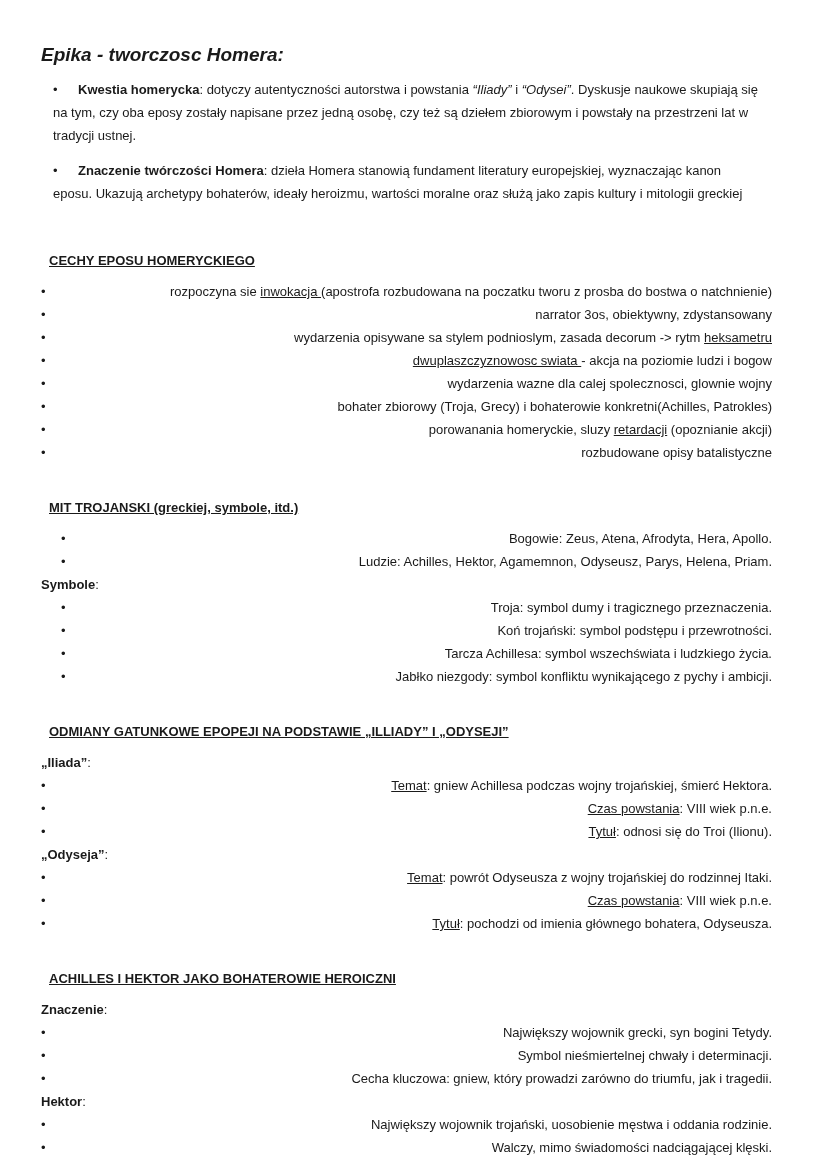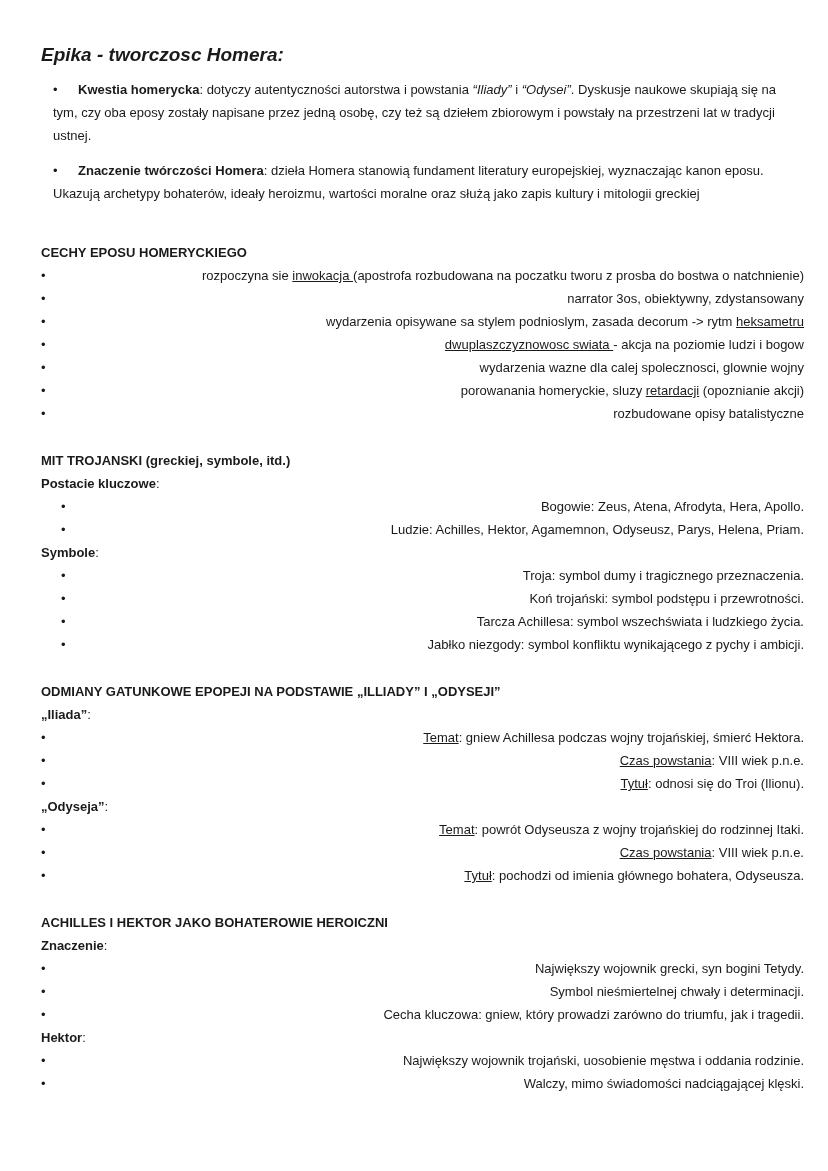--- a/index.html
+++ b/index.html
@@ -1,31 +1,31 @@
 <!DOCTYPE html>
 <html><head>
   <meta charset="utf-8">
   <style>
     html, body { margin: 0; padding: 0; background: #ffffff; }
     body {
       width: 828px; height: 1171px; overflow: hidden;
       font-family: "Liberation Sans", sans-serif;
       color: #1a1a1a; font-size: 13px;
     }
-    .page { position: relative; padding: 44px 24px 0 41px; }
+    .page { position: relative; padding: 44px 56px 0 41px; }
     .title {
       font-size: 19px; font-weight: bold; font-style: italic;
       margin: 0; line-height: 22px; height: 22px;
     }
     .para { line-height: 23px; margin: 12px; }
     .para .bul { display: inline-block; width: 25px; }
     b { font-weight: bold; }
     .gap { height: 24px; }
     .sec-head {
-      font-weight: bold; line-height: 23px; margin: 0;
+      font-weight: bold; text-decoration: underline; line-height: 23px; margin: 8px;
     }
     .sub-head { font-weight: bold; line-height: 23px; margin: 0; }
     .sub-head .colon { font-weight: normal; }
     ul { list-style: none; margin: 0; padding: 0; text-align: right; }
     li { line-height: 23px; position: relative; padding-left: 24px; }
     li::before { content: "•"; position: absolute; left: 0; }
     ul.indent li { padding-left: 44px; }
     ul.indent li::before { left: 20px; }
     .u { text-decoration: underline; }
   </style>
@@ -44,28 +44,28 @@
 
   <div class="gap"></div>
 
   <p class="sec-head">CECHY EPOSU HOMERYCKIEGO</p>
   <ul>
     <li><span>rozpoczyna sie </span><span class="u">inwokacja </span><span>(apostrofa rozbudowana na poczatku tworu z prosba do bostwa o natchnienie)</span></li>
     <li><span>narrator 3os, obiektywny, zdystansowany</span></li>
     <li><span>wydarzenia opisywane sa stylem podnioslym, zasada decorum -&gt; rytm </span><span class="u">heksametru</span></li>
     <li><span class="u">dwuplaszczyznowosc swiata </span><span>- akcja na poziomie ludzi i bogow</span></li>
     <li><span>wydarzenia wazne dla calej spolecznosci, glownie wojny</span></li>
+    <li><span>bohater zbiorowy (Troja, Grecy) i bohaterowie konkretni(Achilles, Patrokles)</span></li>
     <li><span>porowanania homeryckie, sluzy </span><span class="u">retardacji</span><span> (opoznianie akcji)</span></li>
     <li><span>rozbudowane opisy batalistyczne</span></li>
   </ul>
 
   <div class="gap"></div>
 
   <p class="sec-head">MIT TROJANSKI (greckiej, symbole, itd.)</p>
-  <p class="sub-head"><span>Postacie kluczowe</span><span class="colon">:</span></p>
   <ul class="indent">
     <li>Bogowie: Zeus, Atena, Afrodyta, Hera, Apollo.</li>
     <li>Ludzie: Achilles, Hektor, Agamemnon, Odyseusz, Parys, Helena, Priam.</li>
   </ul>
   <p class="sub-head"><span>Symbole</span><span class="colon">:</span></p>
   <ul class="indent">
     <li>Troja: symbol dumy i tragicznego przeznaczenia.</li>
     <li>Koń trojański: symbol podstępu i przewrotności.</li>
     <li>Tarcza Achillesa: symbol wszechświata i ludzkiego życia.</li>
     <li>Jabłko niezgody: symbol konfliktu wynikającego z pychy i ambicji.</li>

